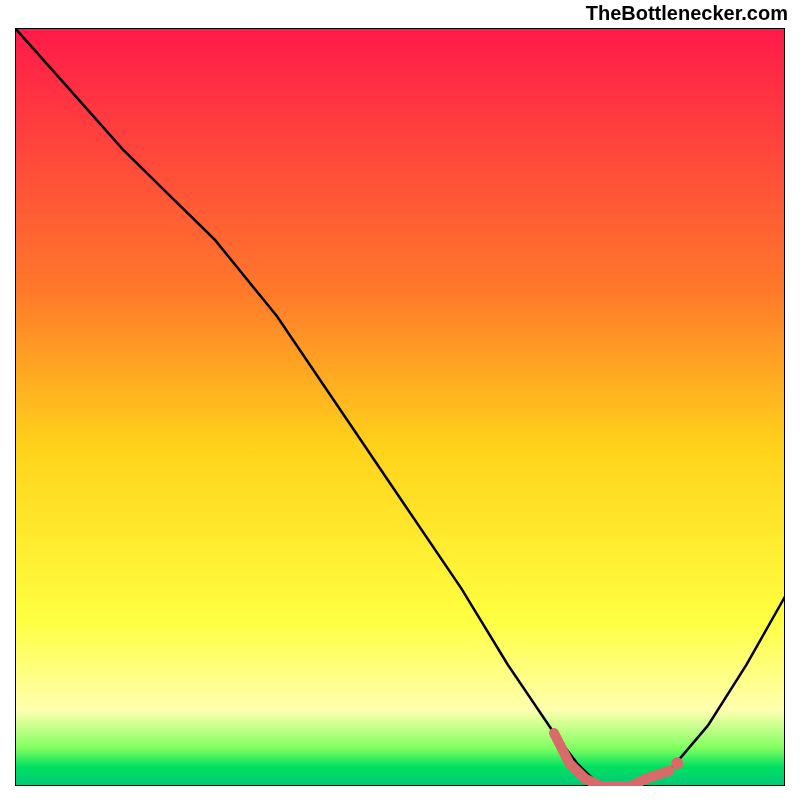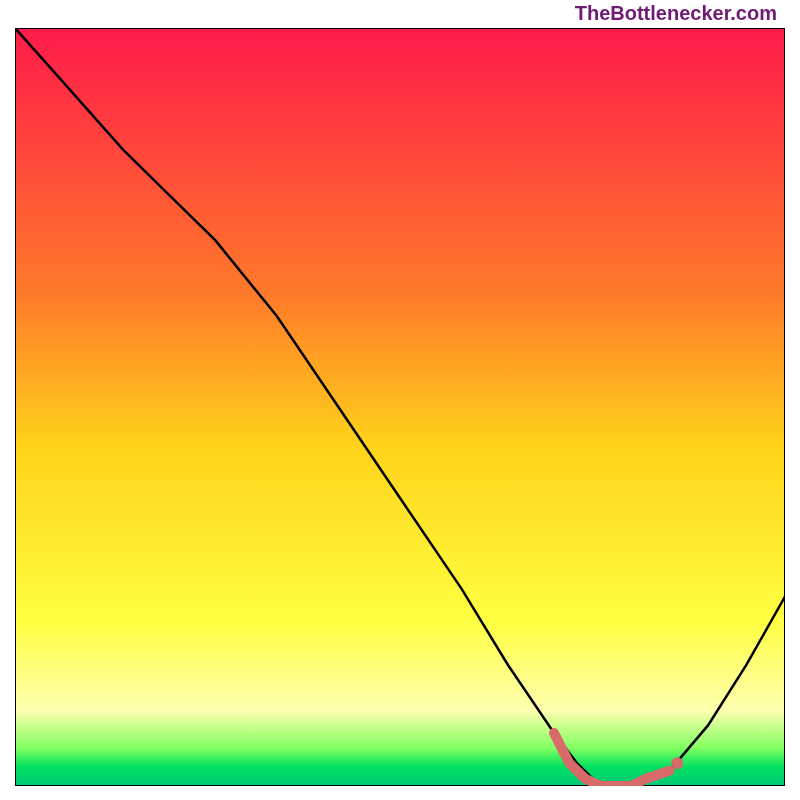--- a/index.html
+++ b/index.html
@@ -11,24 +11,24 @@
   }
   .container {
     position: relative;
     width: 800px;
     height: 800px;
     background: #ffffff;
   }
   .watermark {
     position: absolute;
     top: 2px;
-    right: 23px;
+    right: 12px;
     font-size: 20px;
     font-weight: bold;
-    color: #701a75;
+    color: #000000;
     z-index: 10;
   }
   .plot-area {
     position: absolute;
     left: 15px;
     top: 28px;
     width: 770px;
     height: 758px;
   }
   svg {

